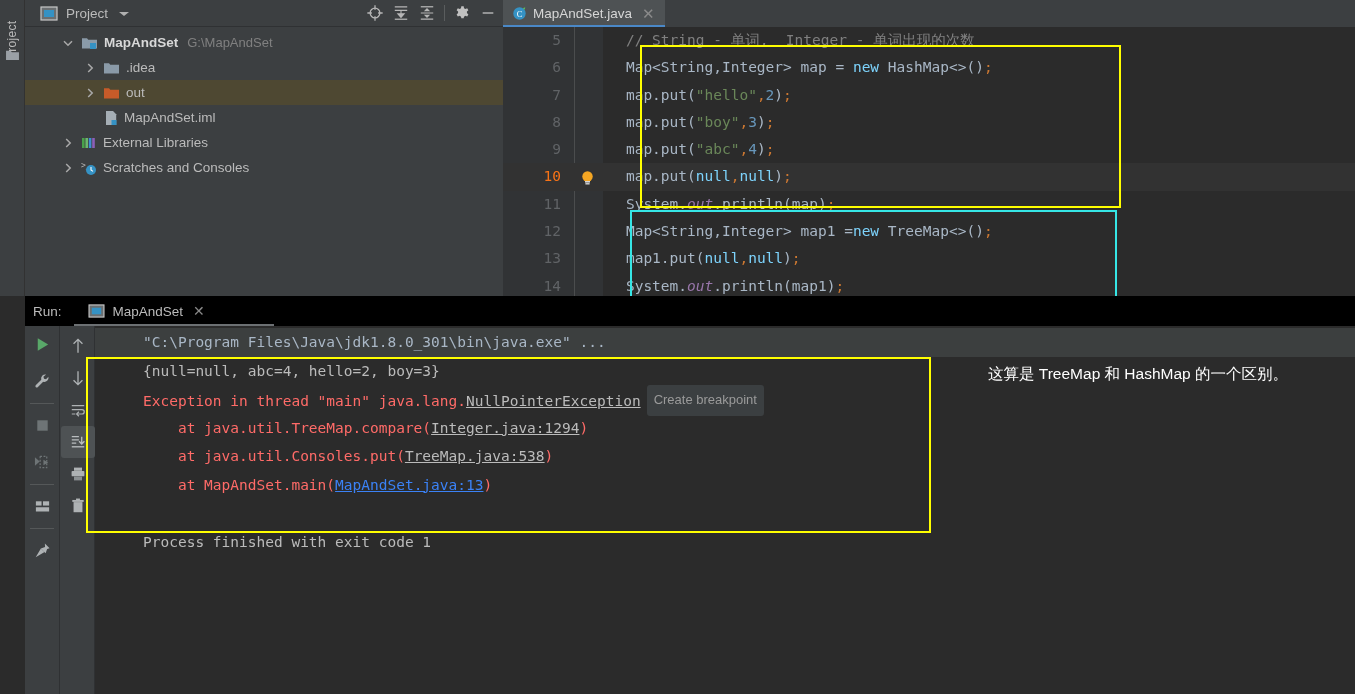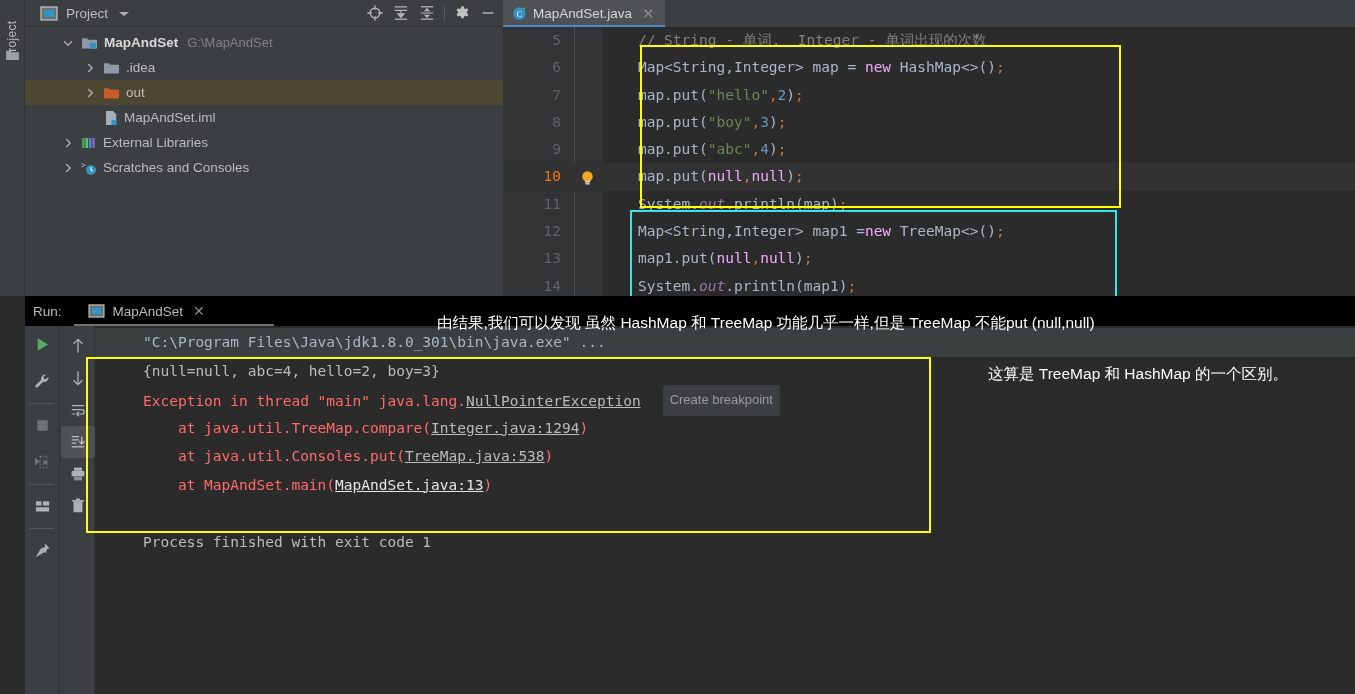--- a/index.html
+++ b/index.html
@@ -76,27 +76,27 @@
   .cline {
     position: relative; height: 27.3px; line-height: 27.3px;
     font-family: "DejaVu Sans Mono", monospace; font-size: 14.5px; white-space: pre;
   }
   .cline.cur { background: #323232; }
   .cline.cur .lnum { color: #f97316; }
   .lnum {
     position: absolute; left: 0; width: 58px; text-align: right;
     color: #606366; font-family: "DejaVu Sans Mono", monospace; font-size: 14.5px;
   }
-  .ctext { position: absolute; left: 100px; }
+  .ctext { position: absolute; left: 88px; }
   .bulb { position: absolute; left: 76px; top: 6px; width: 17px; height: 16px; }
 
   
   .t-def { color: #a9b7c6; }
   .t-cmt { color: #808080; }
-  .t-kw  { color: #f0abfc; }
+  .t-kw  { color: #7dd3fc; }
   .t-str { color: #6a8759; }
   .t-num { color: #6897bb; }
   .t-fld { color: #9876aa; font-style: italic; }
   .t-sem { color: #cc7832; }
 
   
   .hl { position: absolute; pointer-events: none; }
   .hl-yellow-code { left: 640px; top: 45px; width: 481px; height: 163px; border: 2px solid #ffff00; }
   .hl-cyan-code   { left: 630px; top: 210px; width: 487px; height: 89px; border: 2px solid #36e6e6; }
   .hl-yellow-con  { left: 86px;  top: 357px; width: 845px; height: 176px; border: 2px solid #ffff00; }
@@ -131,25 +131,25 @@
     background: #2b2b2b; padding-top: 2px; overflow: hidden;
   }
   .coline {
     height: 28.5px; line-height: 28.5px; padding-left: 48px;
     font-family: "DejaVu Sans Mono", monospace; font-size: 14.5px; white-space: pre;
   }
   .co-cmd { color: #a9b7c6; }
   .co-out { color: #bbbbbb; }
   .co-err { color: #ff6b68; }
   .co-link { color: #bbbbbb; text-decoration: underline; }
-  .co-link-blue { color: #e5e5e5; text-decoration: underline; }
+  .co-link-blue { color: #3b82f6; text-decoration: underline; }
   .co-hint {
     display: inline-block; background: #3b3f41; color: #9a9a9a;
     font-family: "Liberation Sans", sans-serif; font-size: 13px;
-    padding: 1px 7px; border-radius: 3px; margin-left: 22px; vertical-align: 2px;
+    padding: 1px 7px; border-radius: 3px; margin-left: 6px; vertical-align: 2px;
   }
   .cmd-bg { background: #3c3f3f; }
 
   
   .anno {
     position: absolute; color: #ffffff; font-size: 15.5px;
     font-family: "Liberation Sans", sans-serif; white-space: nowrap;
   }
   .anno-1 { left: 437px; top: 313px; }
   .anno-2 { left: 952px; top: 364px; margin-left: 36px; }
@@ -458,16 +458,15 @@
         <div class="coline"><span class="co-err">    at java.util.TreeMap.compare(</span><span class="co-link">Integer.java:1294</span><span class="co-err">)</span></div>
         <div class="coline"><span class="co-err">    at java.util.Consoles.put(</span><span class="co-link">TreeMap.java:538</span><span class="co-err">)</span></div>
         <div class="coline"><span class="co-err">    at MapAndSet.main(</span><span class="co-link-blue">MapAndSet.java:13</span><span class="co-err">)</span></div>
         <div class="coline">&nbsp;</div>
         <div class="coline"><span class="co-out">Process finished with exit code 1</span></div>
       </div>
   </div>
 
   <div class="hl hl-yellow-con"></div>
 
-  <div class="anno anno-1">由结果,我们可以发现 虽然 HashMap 和 TreeMap 功能几乎一样,但是 TreeMap 不能put (null,null)</div>
   <div class="anno anno-2">这算是 TreeMap 和 HashMap 的一个区别。</div>
 
 </div>
 
 </body></html>

